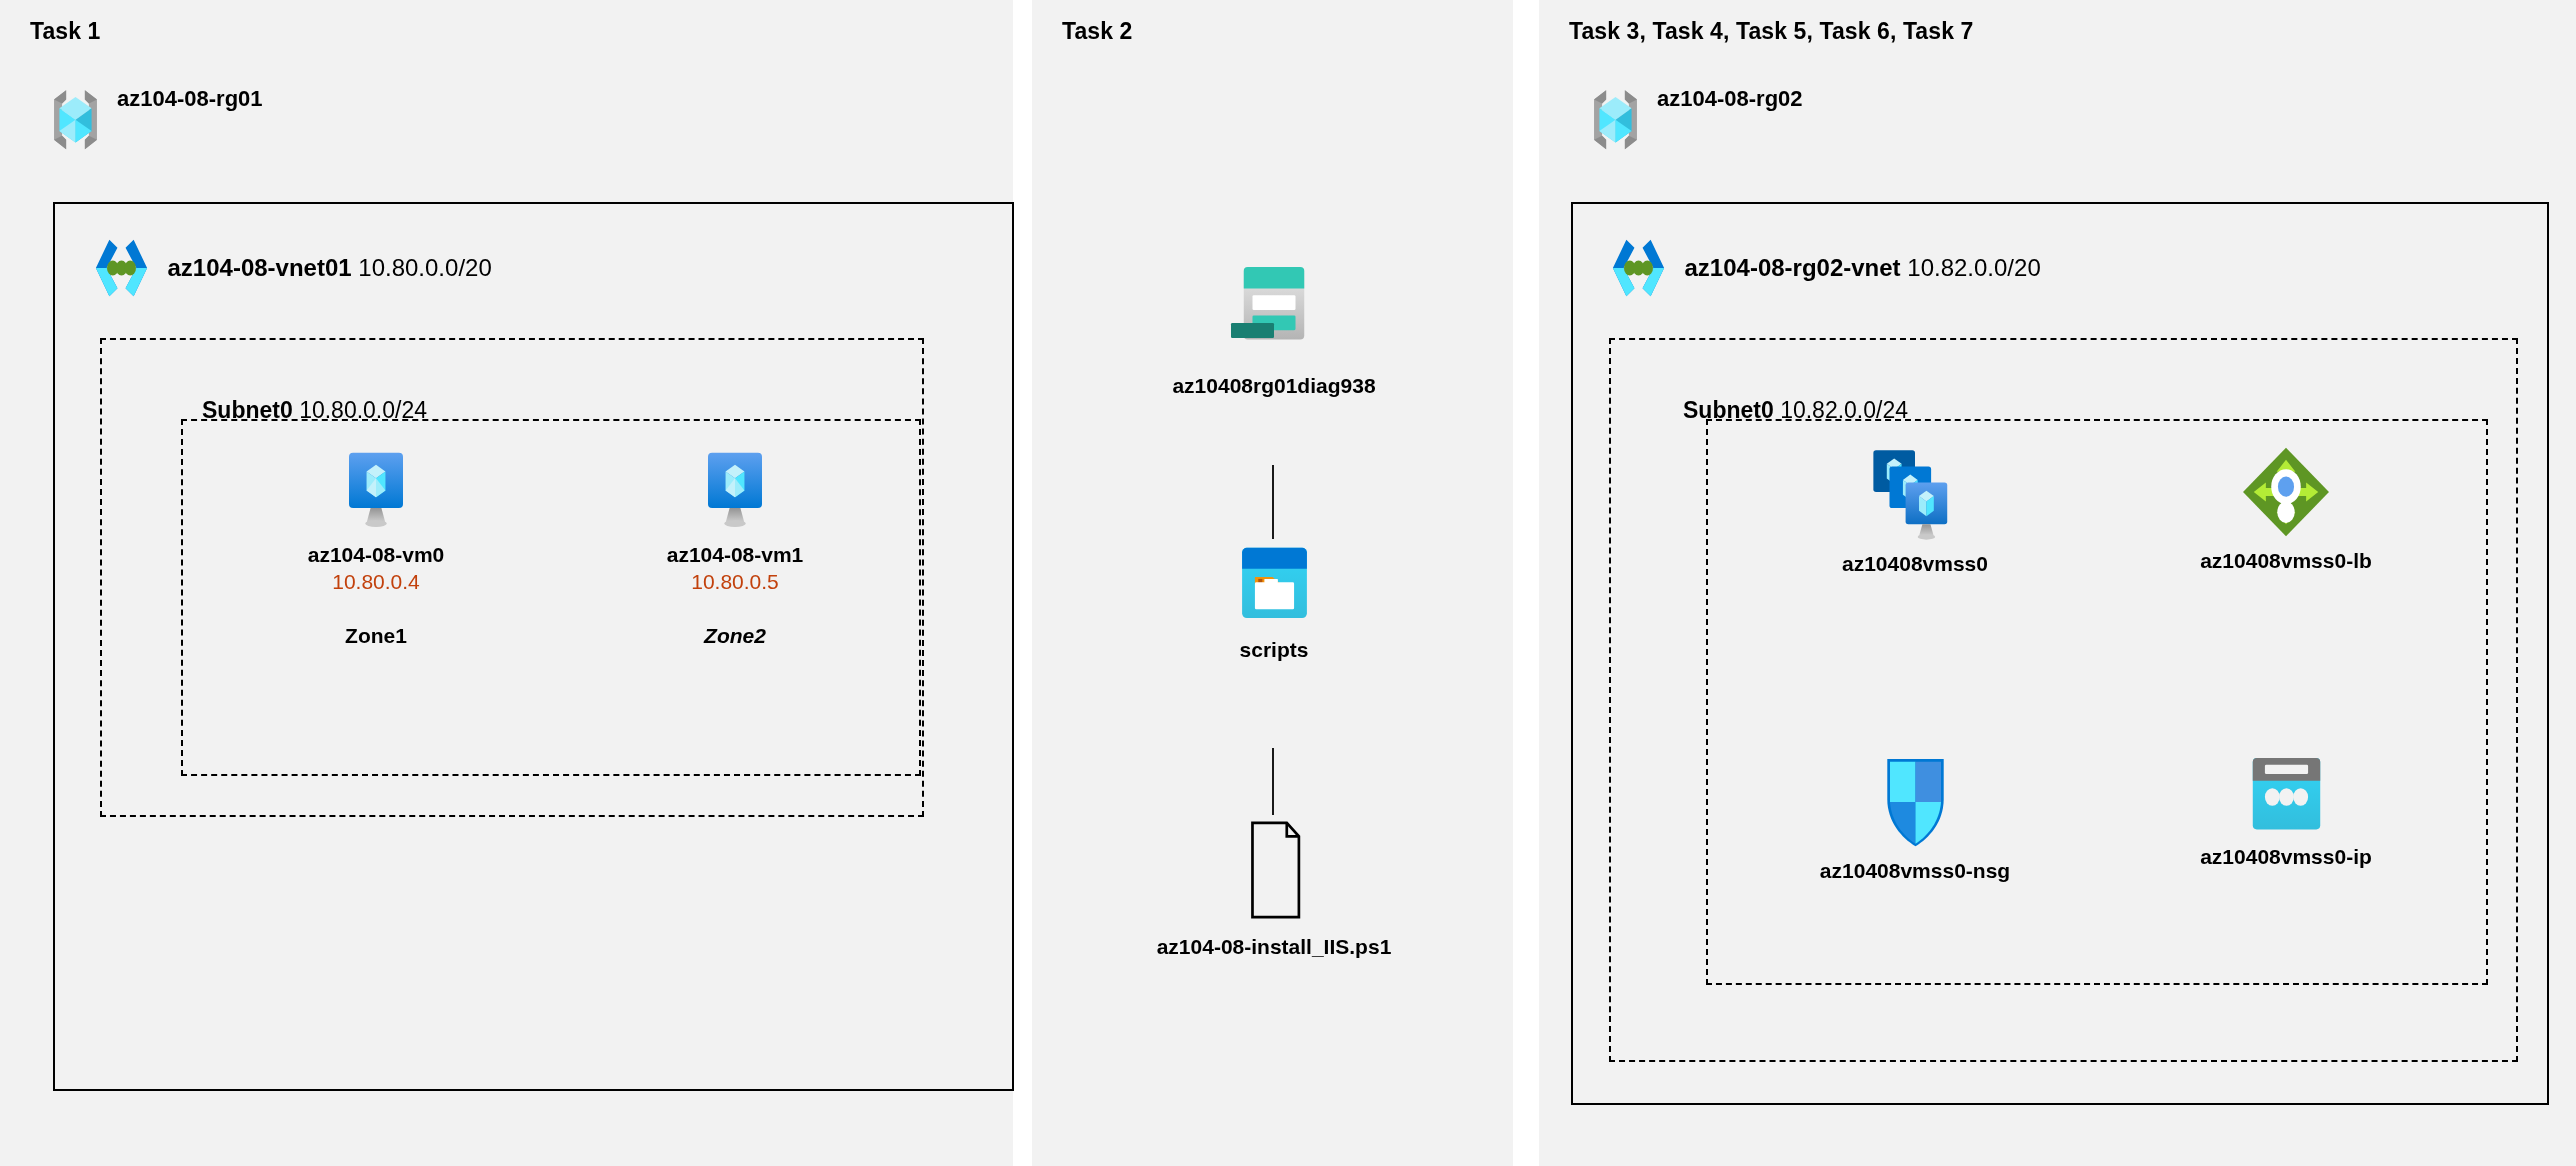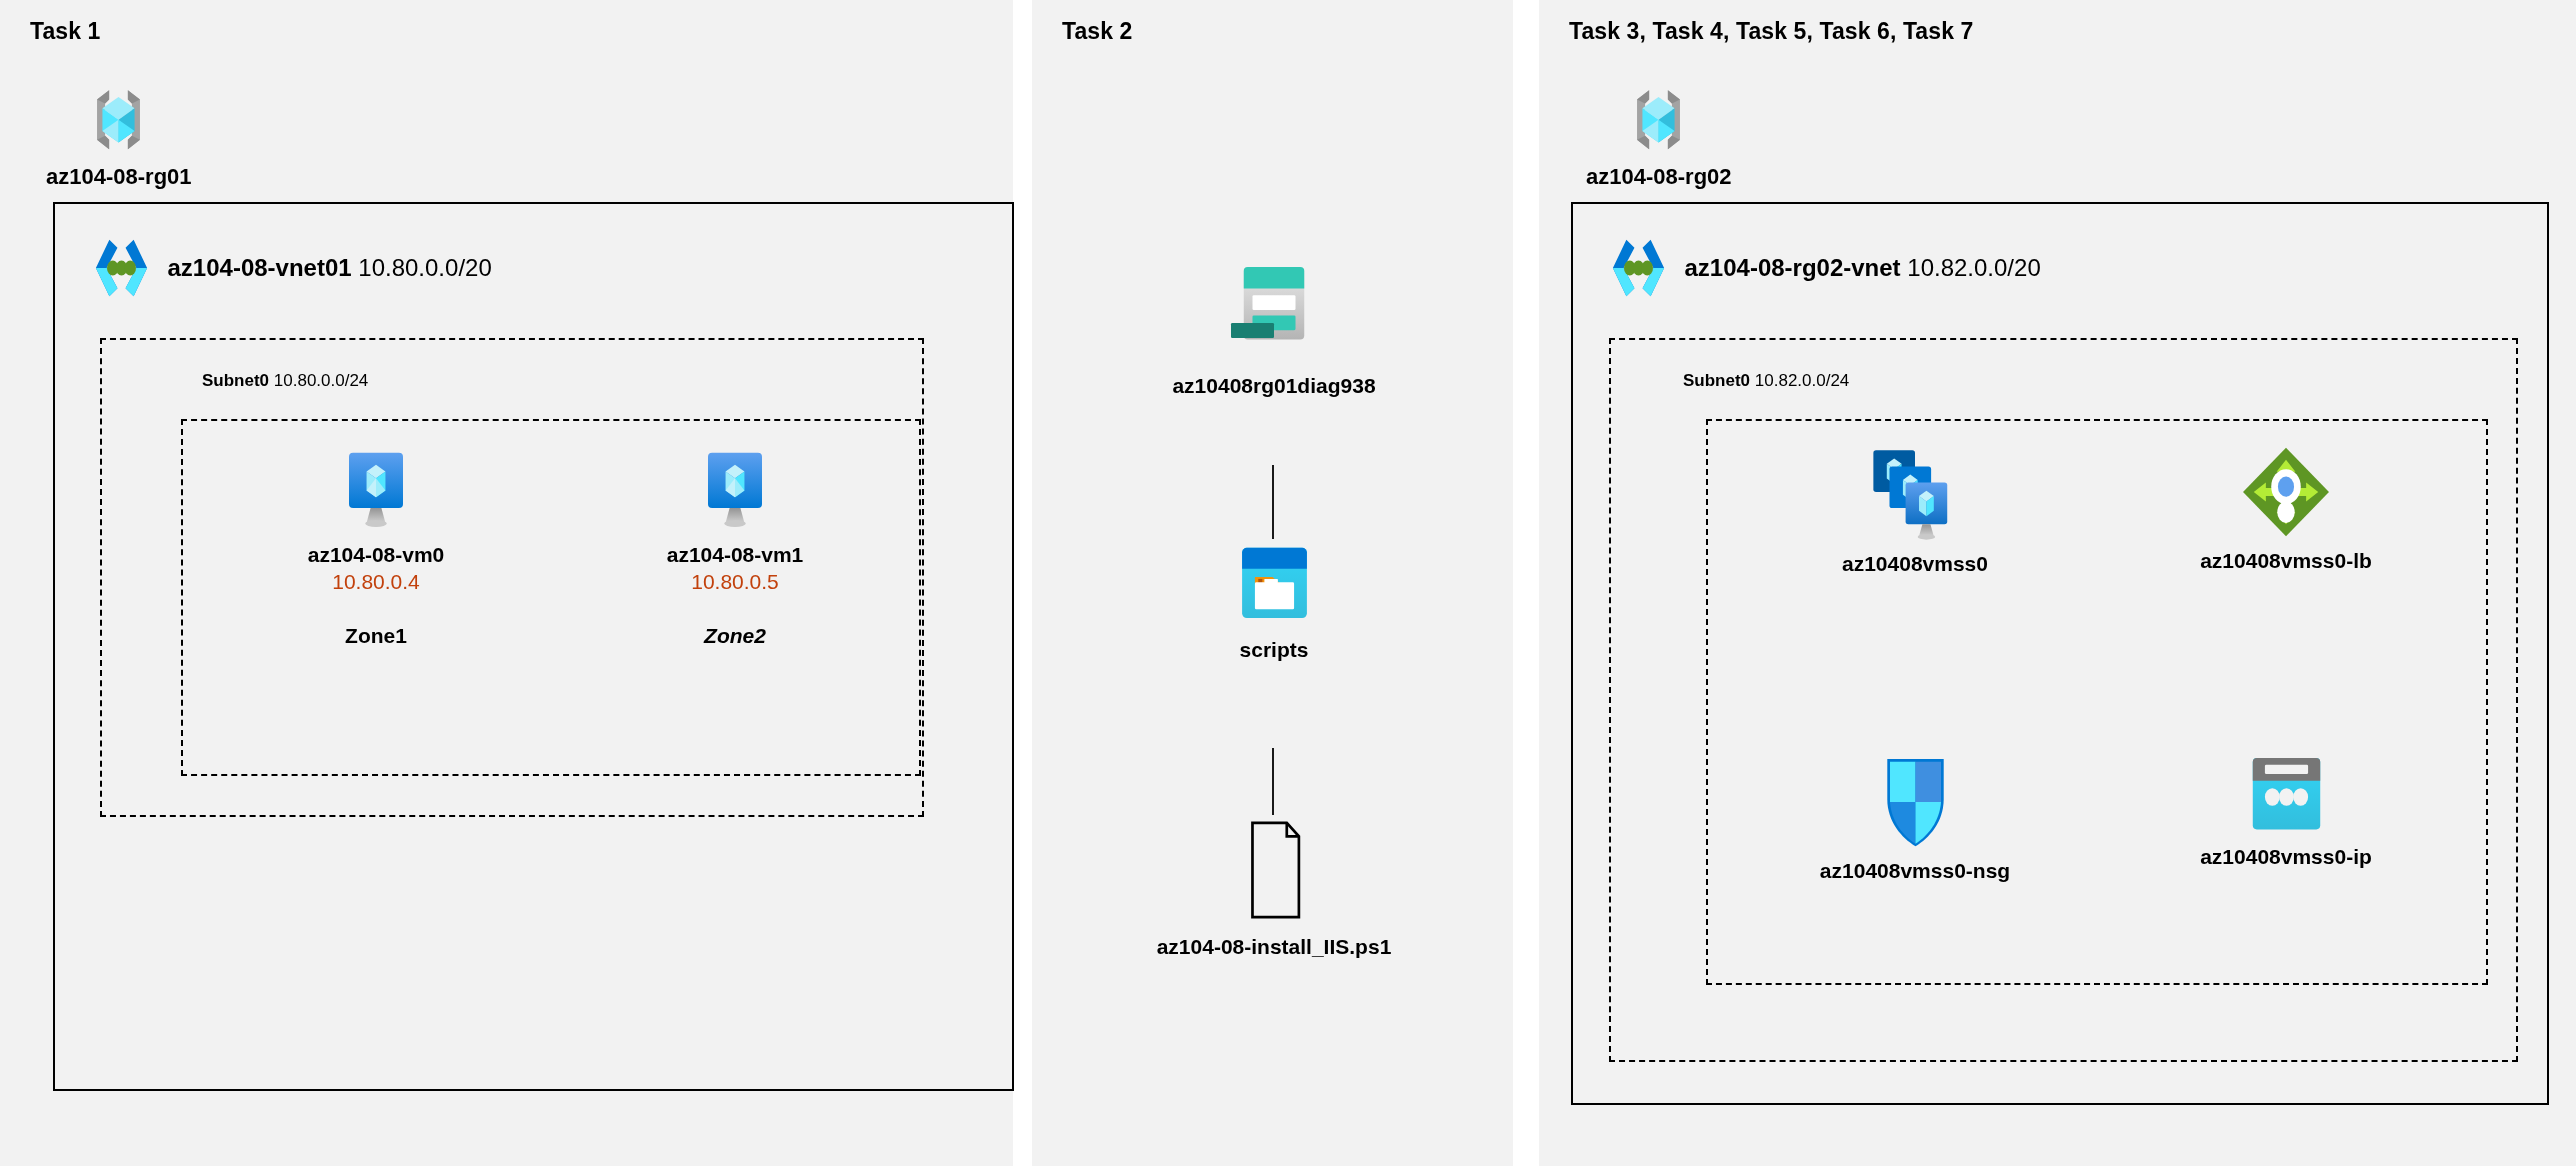--- a/index.html
+++ b/index.html
@@ -21,41 +21,41 @@
   .task-label {
     position: absolute;
     color: #000000;
     font-weight: bold;
     font-size: 23px;
     letter-spacing: 0.1px;
     white-space: nowrap;
   }
 
   
-  .rg-row { position: absolute; display: flex; align-items: center; gap: 12px; flex-direction: column; }
+  .rg-row { position: absolute; display: flex; align-items: flex-start; gap: 12px; }
   .rg-name { font-size: 22px; font-weight: bold; color: #000; white-space: nowrap; }
 
   
   .solid-box { position: absolute; border: 2px solid #000; background: transparent; }
 
   
   .dashed-box {
     position: absolute;
     border: 2px dashed #000;
     background: transparent;
   }
 
   
   .vnet-row { position: absolute; display: flex; align-items: center; gap: 13.5px; }
   .vnet-title { font-size: 24px; white-space: nowrap; }
   .vnet-title b { font-weight: bold; }
   .vnet-title span.cidr { font-weight: normal; }
 
   
-  .subnet-caption { position: absolute; font-size: 17px; white-space: nowrap; }
+  .subnet-caption { position: absolute; font-size: 23px; white-space: nowrap; margin-top: 26px; }
   .subnet-caption b { font-weight: bold; }
 
   
   .node { position: absolute; display: flex; flex-direction: column; align-items: center; }
   .node .cap { font-size: 21px; font-weight: bold; color: #000; text-align: center;
                white-space: nowrap; line-height: 1.25; }
   .node .cap-sub { font-size: 21px; font-weight: normal; color: #c2410c; text-align: right;
                    white-space: nowrap; line-height: 1.35; }
   .node .cap-zone { font-size: 21px; font-weight: bold; color: #000; text-align: center;
                     white-space: nowrap; }

